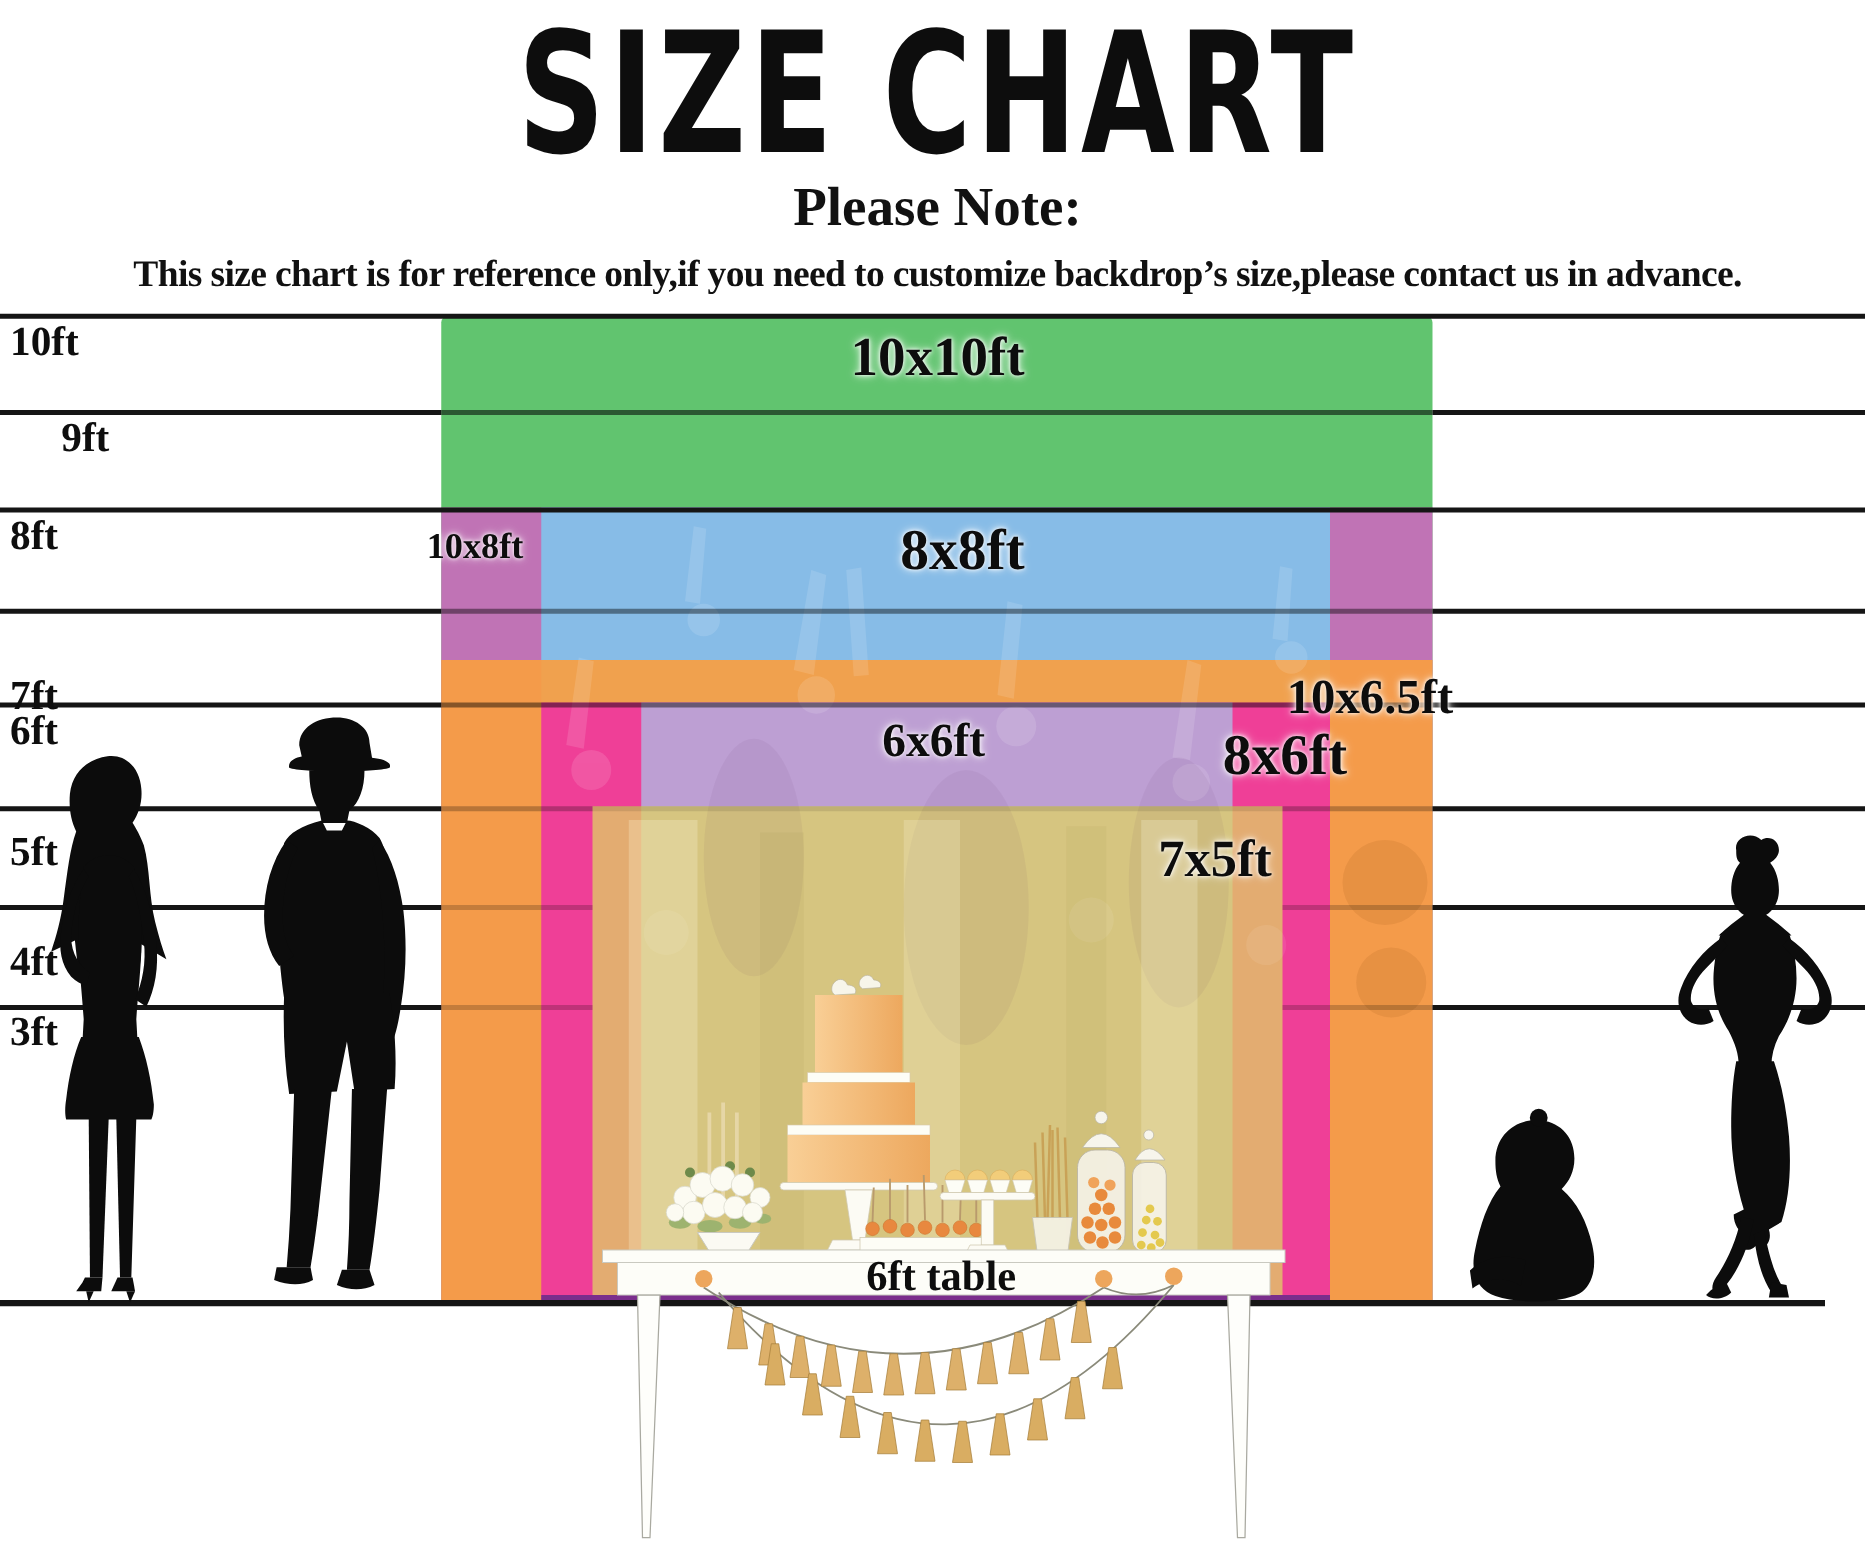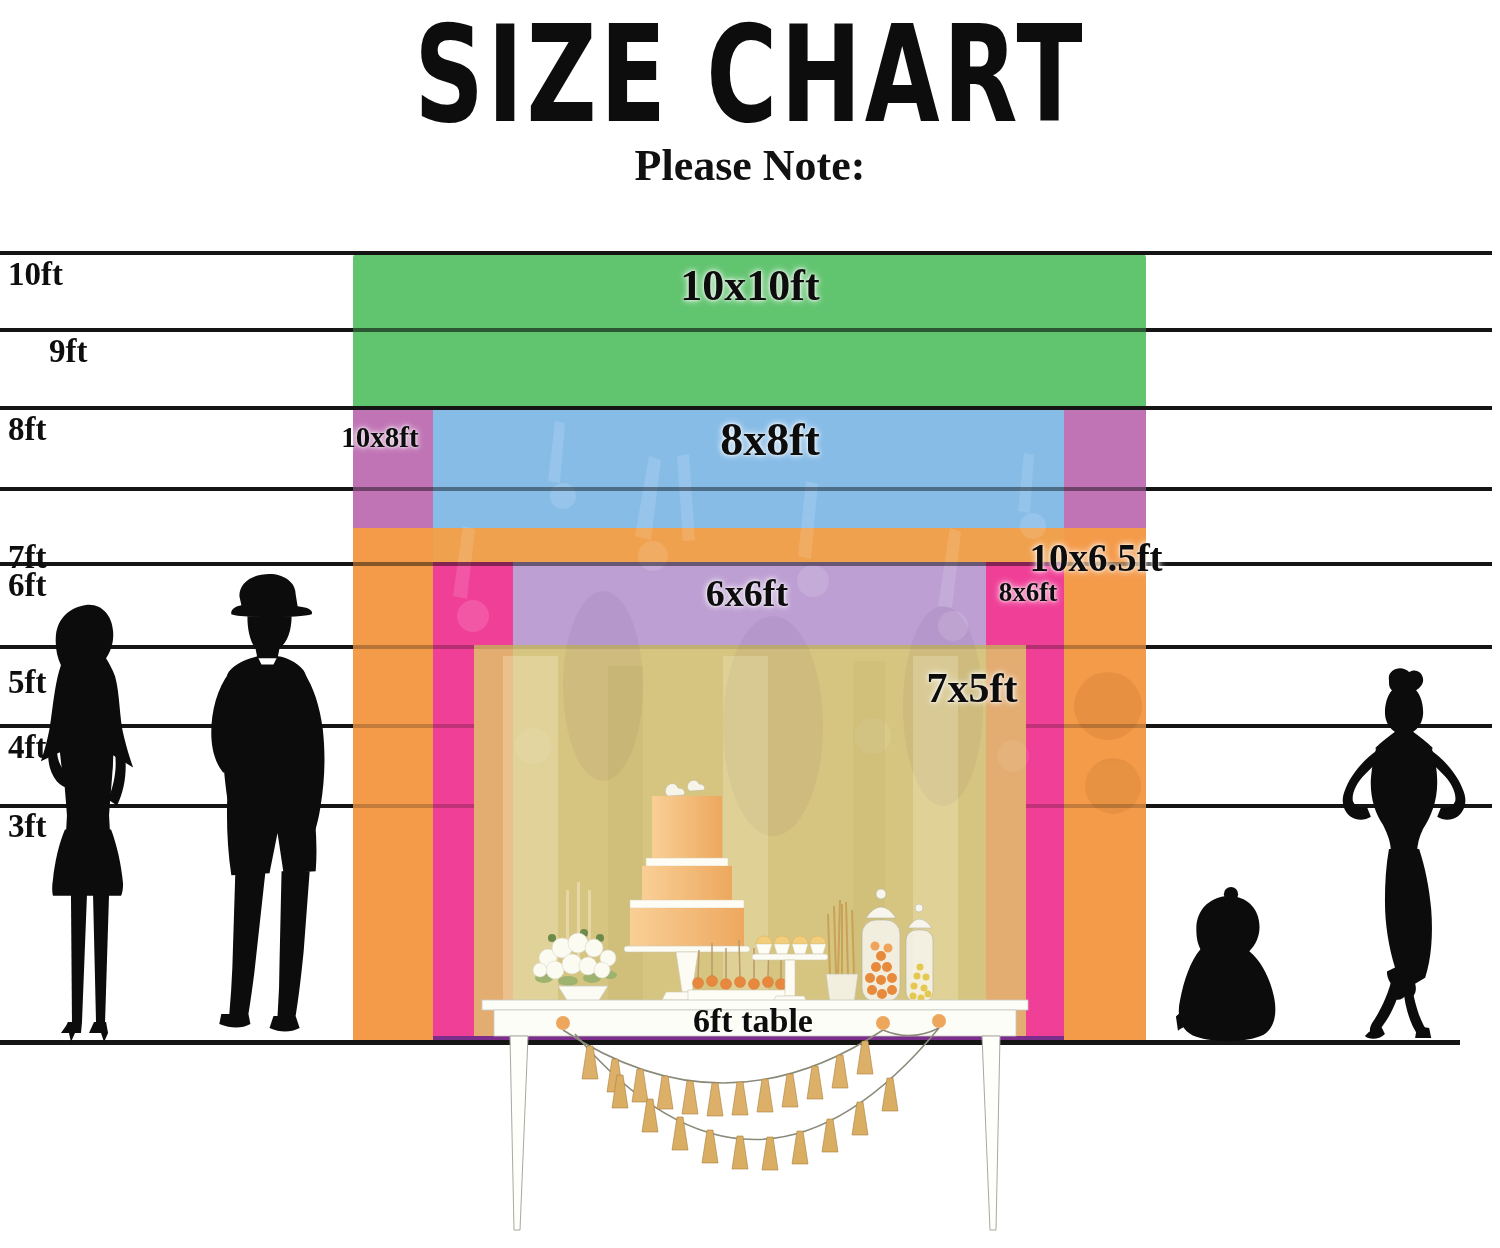--- a/index.html
+++ b/index.html
@@ -119,29 +119,29 @@
     <div class="ov" style="left:1026px;top:804px;width:120px;background:rgba(0,0,0,.20);z-index:20;"></div>
     <div class="seg" style="left:0;top:1040px;width:1460px;height:5px;z-index:20;"></div>
   </div>
 
   <span class="ft-label" style="left:8px;top:256px;">10ft</span>
   <span class="ft-label" style="left:8px;top:333px;margin-left:41px;">9ft</span>
   <span class="ft-label" style="left:8px;top:411px;">8ft</span>
   <span class="ft-label" style="left:8px;top:491px;margin-top:48px;">7ft</span>
   <span class="ft-label" style="left:8px;top:567px;">6ft</span>
   <span class="ft-label" style="left:8px;top:664px;">5ft</span>
-  <span class="ft-label" style="left:8px;top:729px;text-align:center;">4ft</span>
+  <span class="ft-label" style="left:8px;top:752px;text-align:center;">4ft</span>
   <span class="ft-label" style="left:8px;top:808px;">3ft</span>
 
   <div class="size-label" style="left:750px;top:260px;font-size:44px;">10x10ft</div>
   <div class="size-label" style="left:380px;top:421px;font-size:29px;">10x8ft</div>
   <div class="size-label" style="left:770px;top:413px;font-size:46px;">8x8ft</div>
   <div class="size-label" style="left:1096px;top:535px;font-size:39px;">10x6.5ft</div>
   <div class="size-label" style="left:747px;top:571px;font-size:38px;">6x6ft</div>
-  <div class="size-label" style="left:1028px;top:577px;font-size:27px;">8x6ft</div>
+  <div class="size-label" style="left:1028px;top:577px;font-size:46px;">8x6ft</div>
   <div class="size-label" style="left:972px;top:664px;font-size:42px;">7x5ft</div>
 
   <svg class="sil" style="left:10px;top:601px;" width="152" height="441" viewBox="0 0 150 440" fill="#0c0c0c">
     <path d="M75,4 C90,2 101,14 102,30 C103,40 100,50 95,57 C98,62 101,67 104,75 C109,93 108,116 113,136 C116,148 119,158 122,166 L102,154 C102,163 101,170 100,177 L52,177 C51,169 50,161 49,151 L30,160 C34,148 38,134 40,118 C43,96 45,78 50,64 C46,56 44,46 45,34 C47,16 60,6 75,4 Z"></path>
     <path d="M56,92 C62,86 68,83 76,83 C84,83 90,86 96,92 C101,114 103,138 102,160 C101,180 99,198 98,214 L99,232 L55,232 L56,214 C55,198 53,180 52,160 C51,138 53,114 56,92 Z"></path>
     <path d="M96,94 C106,110 112,132 114,154 C116,172 113,190 106,204 L97,198 C103,184 106,168 104,152 C102,132 98,112 92,100 Z"></path>
     <path d="M56,94 C46,108 40,126 38,144 C36,158 38,170 46,180 C50,184 54,186 58,187 L61,177 C53,171 46,162 46,148 C47,130 52,112 60,100 Z"></path>
     <path d="M54,228 L100,228 C106,244 110,262 112,282 C112,288 111,292 110,294 L42,294 C41,290 41,284 42,278 C44,260 48,242 54,228 Z"></path>
     <path d="M60,292 L76,292 L71,420 L61,420 Z"></path>
     <path d="M57,420 L71,420 L70,431 L50,431 L55,424 Z"></path>
@@ -364,14 +364,15 @@
       <g fill="#eda65c">
         <circle cx="83" cy="245" r="7"></circle>
           <circle cx="403" cy="245" r="7"></circle>
           <circle cx="459" cy="243" r="7"></circle>
       </g>
     </g>
   </svg>
 
   <div id="title">SIZE CHART</div>
   <div id="note-heading">Please Note:</div>
+  <div id="note-body">This size chart is for reference only,if you need to customize backdrop’s size,please contact us in advance.</div>
 
 </div>
 
 </body></html>

